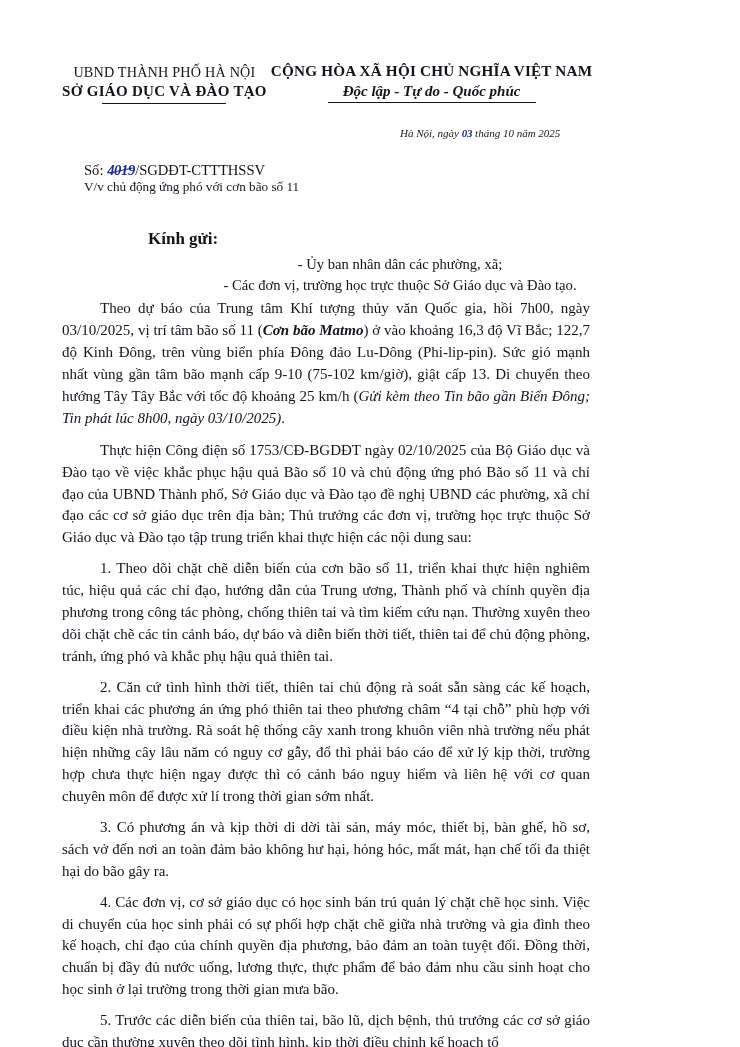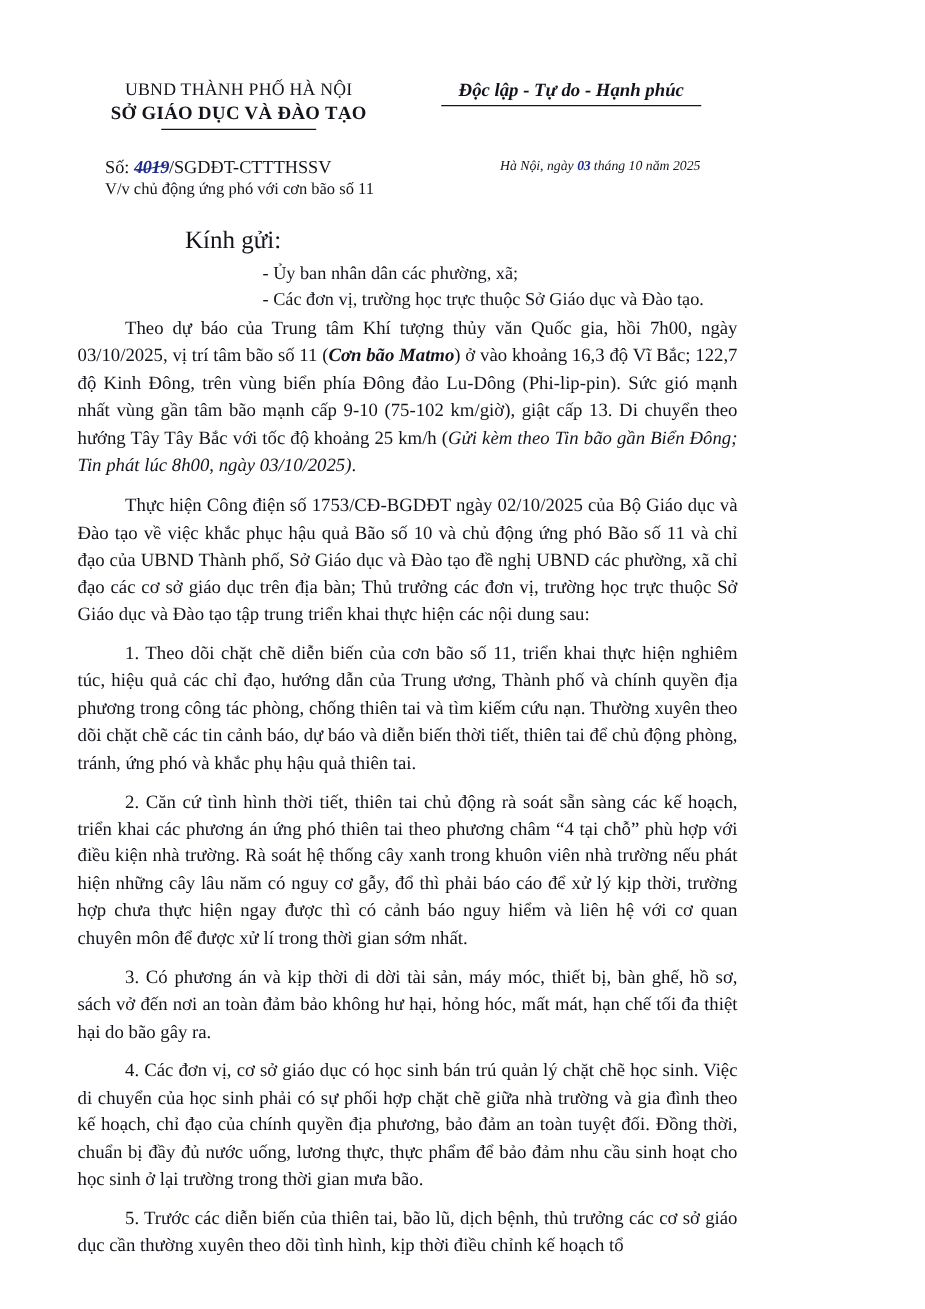--- a/index.html
+++ b/index.html
@@ -82,20 +82,21 @@
     margin-top: 22px;
     align-items: flex-start;
   }
   .meta-left {
     width: 290px;
     padding-left: 22px;
   }
   .so-line {
     font-size: 14.6px;
     white-space: nowrap;
+    margin-top: 36px;
   }
   .so-num {
     position: relative;
     display: inline-block;
     font-family: "Liberation Serif", serif;
     font-weight: bold;
     color: #1c2a8a;
     font-style: italic;
     letter-spacing: -0.3px;
   }
@@ -125,28 +126,30 @@
     white-space: nowrap;
   }
   .date-hand {
     color: #1c2a8a;
     font-weight: bold;
     font-style: italic;
     letter-spacing: -0.2px;
   }
   
   .kinh-gui {
-    margin-top: 22px;
+    margin-top: 34px;
     padding-left: 86px;
-    font-size: 20px;
+    font-size: 17px;
+    font-weight: bold;
   }
   .recipients {
     padding-left: 148px;
     margin-top: 7px;
     font-size: 14.6px;
+    text-align: center;
   }
   .recipients div {
     margin-bottom: 4px;
     white-space: nowrap;
   }
   
   .body-text {
     font-size: 15px;
     line-height: 1.46;
     text-align: justify;
@@ -166,21 +169,22 @@
 
 <div class="page">
 
   <div class="header">
     <div class="org-block">
       <div class="org-line1">UBND THÀNH PHỐ HÀ NỘI</div>
       <div class="org-line2">SỞ GIÁO DỤC VÀ ĐÀO TẠO</div>
       <div class="org-rule"></div>
     </div>
     <div class="nation-block">
-      <div class="nation-line2">Độc lập - Tự do - Hạnh phúc</div>
+      <div class="nation-line1">CỘNG HÒA XÃ HỘI CHỦ NGHĨA VIỆT NAM</div>
+      <div class="nation-line2">Độc lập - Tự do - Quốc phúc</div>
       <div class="nation-rule"></div>
     </div>
   </div>
 
   <div class="meta-row">
     <div class="meta-left">
       <div class="so-line">
         <span>Số:</span>
         <span class="so-num">4019</span><span>/SGDĐT-CTTTHSSV</span>
       </div>

